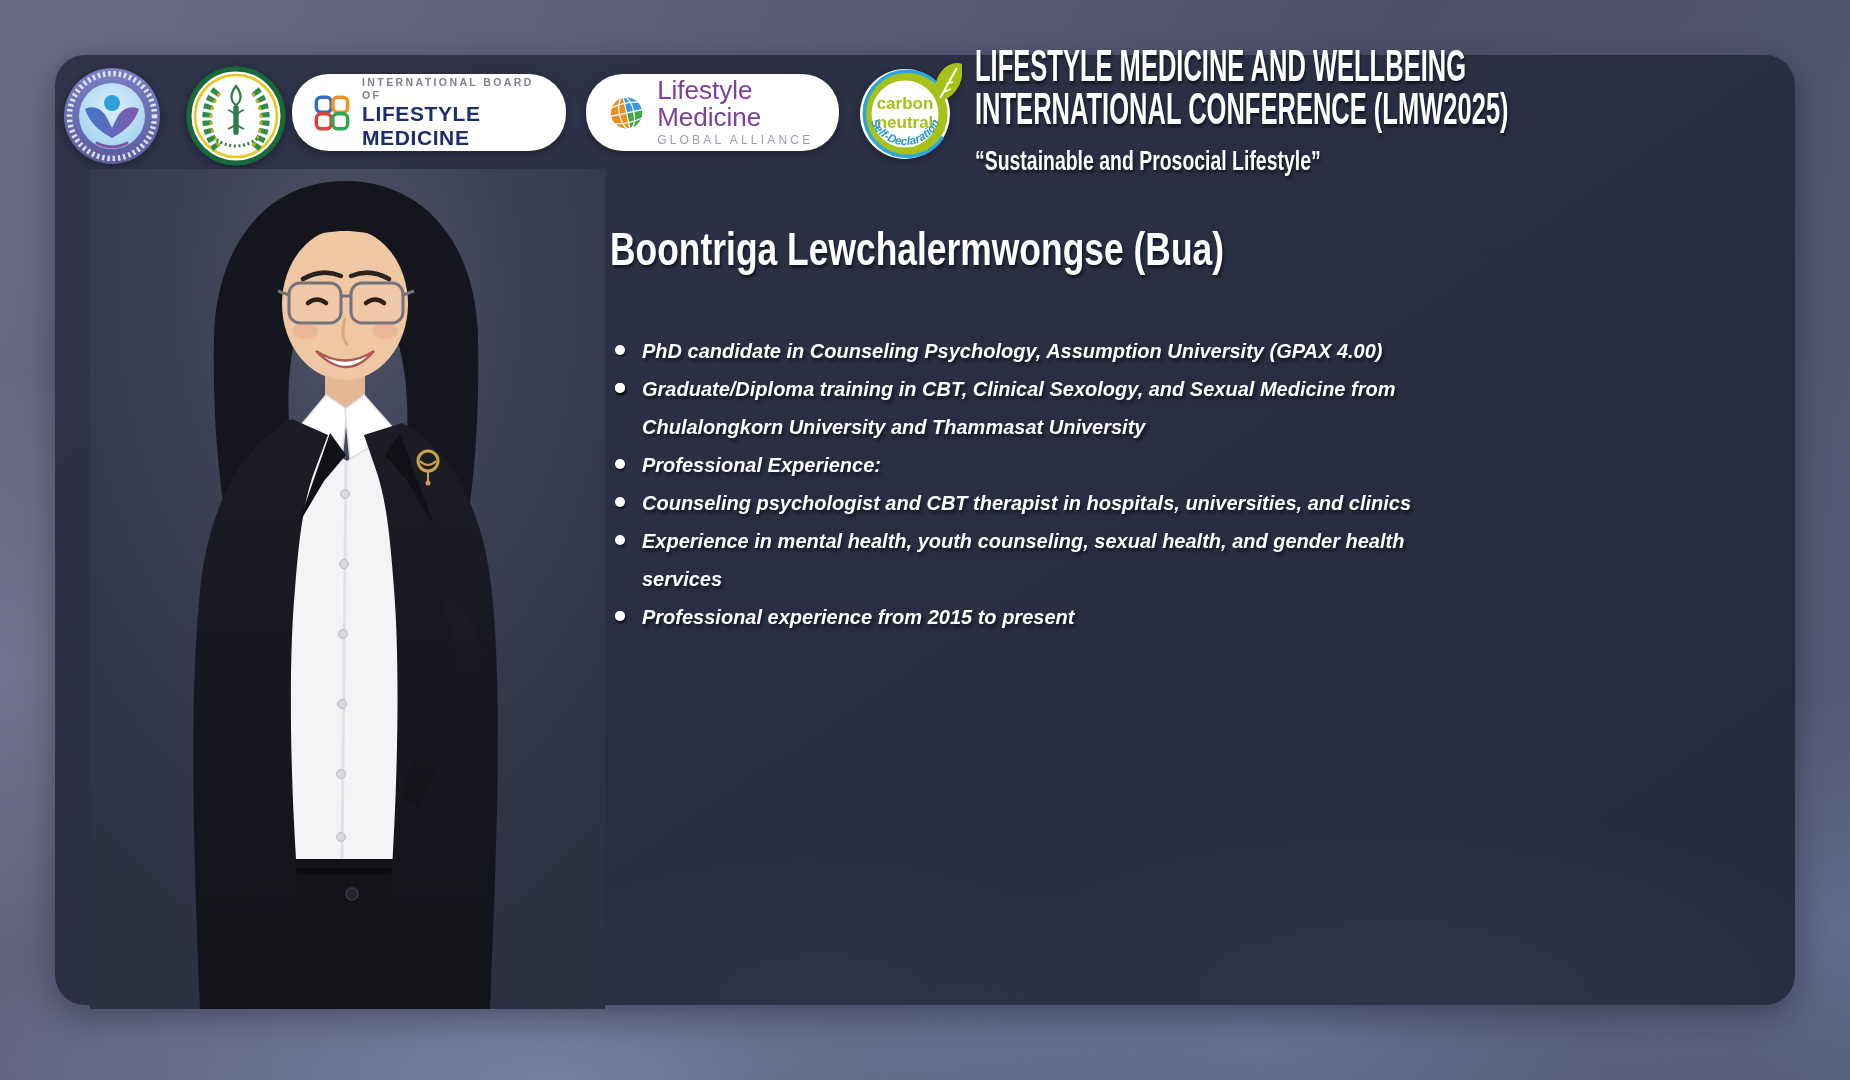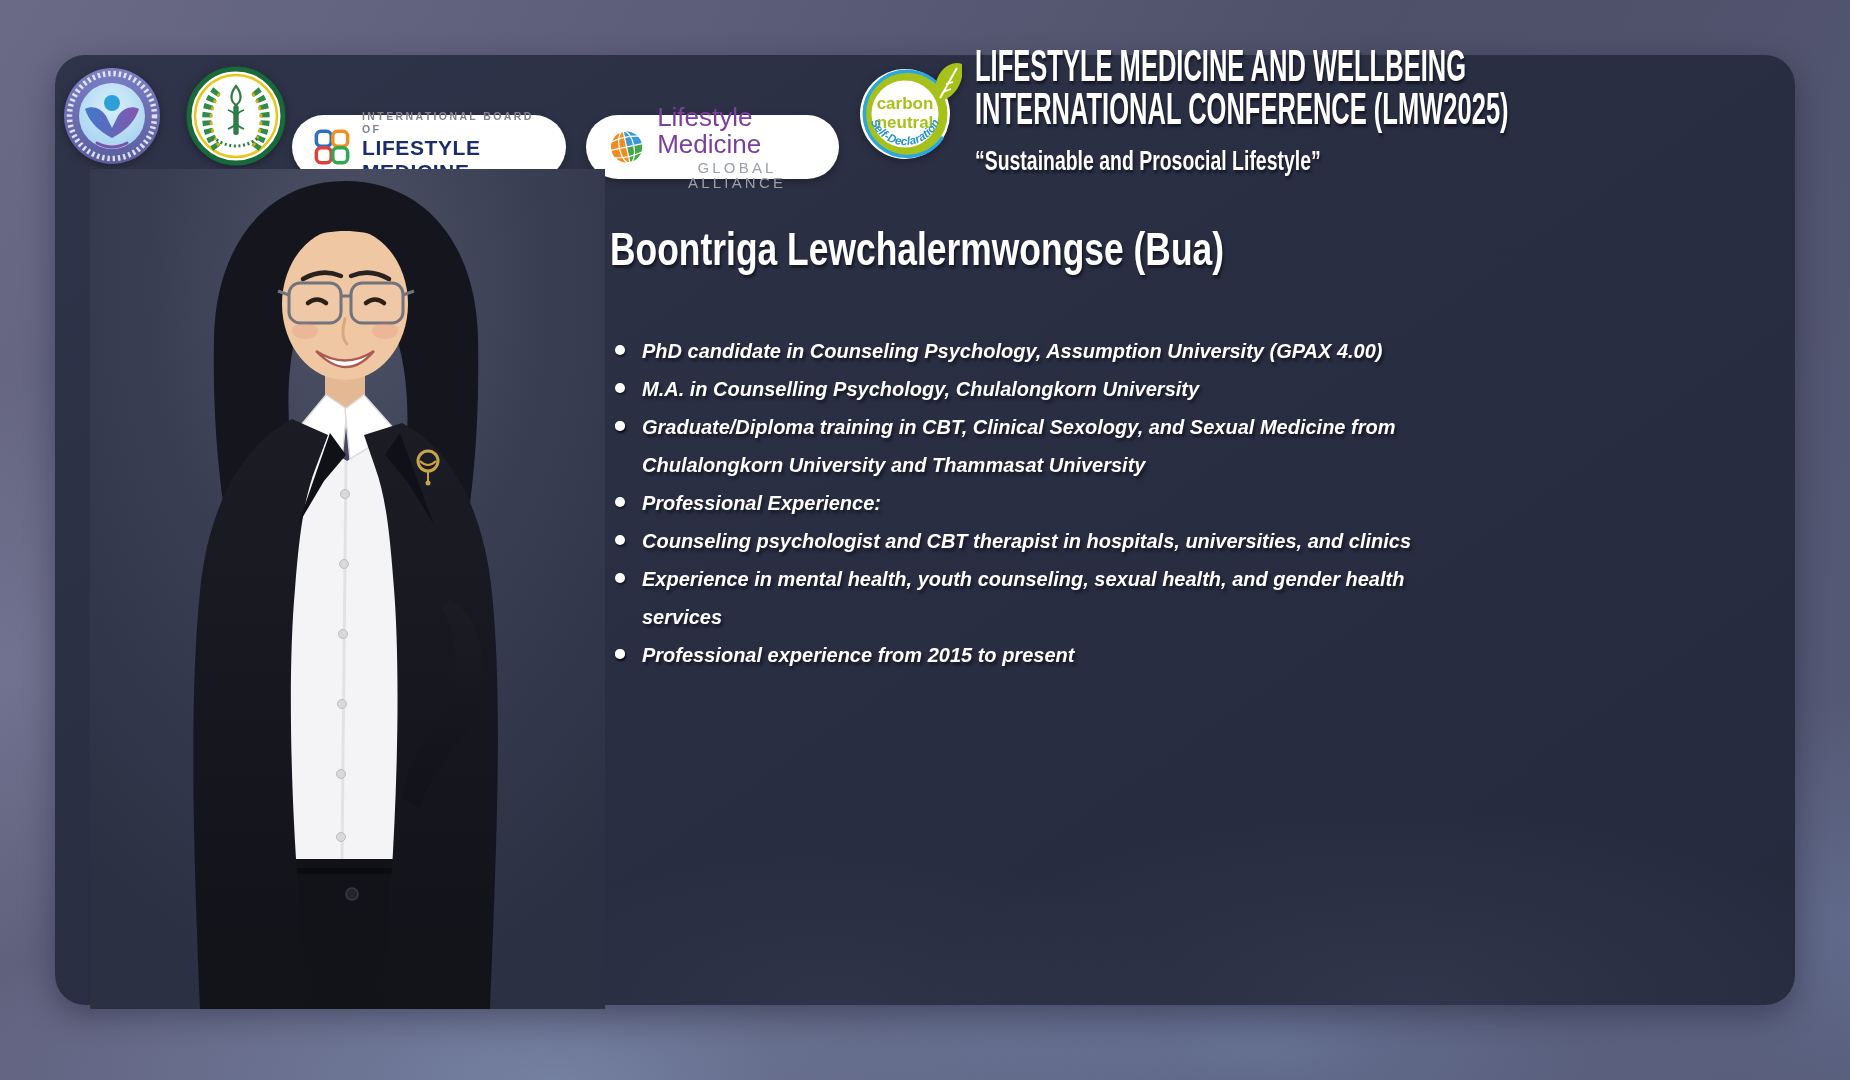--- a/index.html
+++ b/index.html
@@ -14,27 +14,27 @@
       linear-gradient(118deg,#6a6a87 0%,#5d5e7a 28%,#4e4f68 58%,#565b78 100%);}
   .panel{position:absolute;left:55px;top:55px;width:1740px;height:950px;border-radius:30px;
     background:
       radial-gradient(700px 280px at 78% 100%, rgba(130,150,190,.10), transparent 70%),
       radial-gradient(500px 220px at 45% 100%, rgba(120,140,180,.08), transparent 70%),
       linear-gradient(145deg,#30344a 0%,#2a2e43 45%,#262a3d 100%);
     box-shadow:0 10px 30px rgba(15,15,30,.35);}
   .shadowtext{text-shadow:2px 3px 3px rgba(8,10,18,.62);}
   
   .logo-circle{position:absolute;filter:drop-shadow(0 2px 4px rgba(0,0,0,.35));}
-  .pill{position:absolute;height:64px;background:#fff;border-radius:37px;display:flex;
-    align-items:center;padding:0 22px;box-sizing:border-box;box-shadow:0 3px 8px rgba(0,0,0,.3);margin-top:41px;}
+  .pill{position:absolute;height:77px;background:#fff;border-radius:37px;display:flex;
+    align-items:center;padding:0 22px;box-sizing:border-box;box-shadow:0 3px 8px rgba(0,0,0,.3);}
   .pill .txt{display:flex;flex-direction:column;justify-content:center;margin-left:12px;}
   .iblm-top{font-size:10.5px;font-weight:bold;letter-spacing:2.4px;color:#7d828c;line-height:13px;}
   .iblm-main{font-size:21px;font-weight:bold;letter-spacing:.6px;color:#1c2d6e;line-height:24px;}
   .lmga-main{font-size:26px;color:#7b3f9d;line-height:27px;}
-  .lmga-sub{font-size:15px;letter-spacing:3.2px;color:#9aa0a8;line-height:15px;margin-top:2px;text-align:center;}
+  .lmga-sub{font-size:12px;letter-spacing:3.2px;color:#9aa0a8;line-height:15px;margin-top:2px;}
   
   .header{position:absolute;left:975px;top:44px;color:#fff;}
   .title{margin:0;font-size:44px;line-height:43px;font-weight:bold;letter-spacing:0;
     transform:scaleX(.58);transform-origin:left top;white-space:nowrap;}
   .tagline{margin-top:16px;font-size:27px;font-weight:bold;
     transform:scaleX(.72);transform-origin:left top;white-space:nowrap;}
   
   .content{position:absolute;left:610px;top:224px;width:1150px;color:#fff;}
   .speaker-name{margin:0;font-size:46px;line-height:50px;font-weight:bold;
     transform:scaleX(.77);transform-origin:left top;white-space:nowrap;}
@@ -227,21 +227,20 @@
   <div class="content">
     <h2 class="speaker-name shadowtext">Boontriga Lewchalermwongse (Bua)</h2>
     <ul class="bullets shadowtext">
 
     <li>
           <span class="dot"></span>
           <span class="btext">PhD candidate in Counseling Psychology, Assumption University (GPAX 4.00)</span>
         </li>
         <li>
           <span class="dot"></span>
-          <span class="btext">M.A. in Counselling Psychology, Chulalongkorn University</span>
         </li>
         <li>
           <span class="dot"></span>
         </li>
         <li>
           <span class="dot"></span>
           <span class="btext">Graduate/Diploma training in CBT, Clinical Sexology, and Sexual Medicine from
 Chulalongkorn University and Thammasat University</span>
         </li>
         <li>

